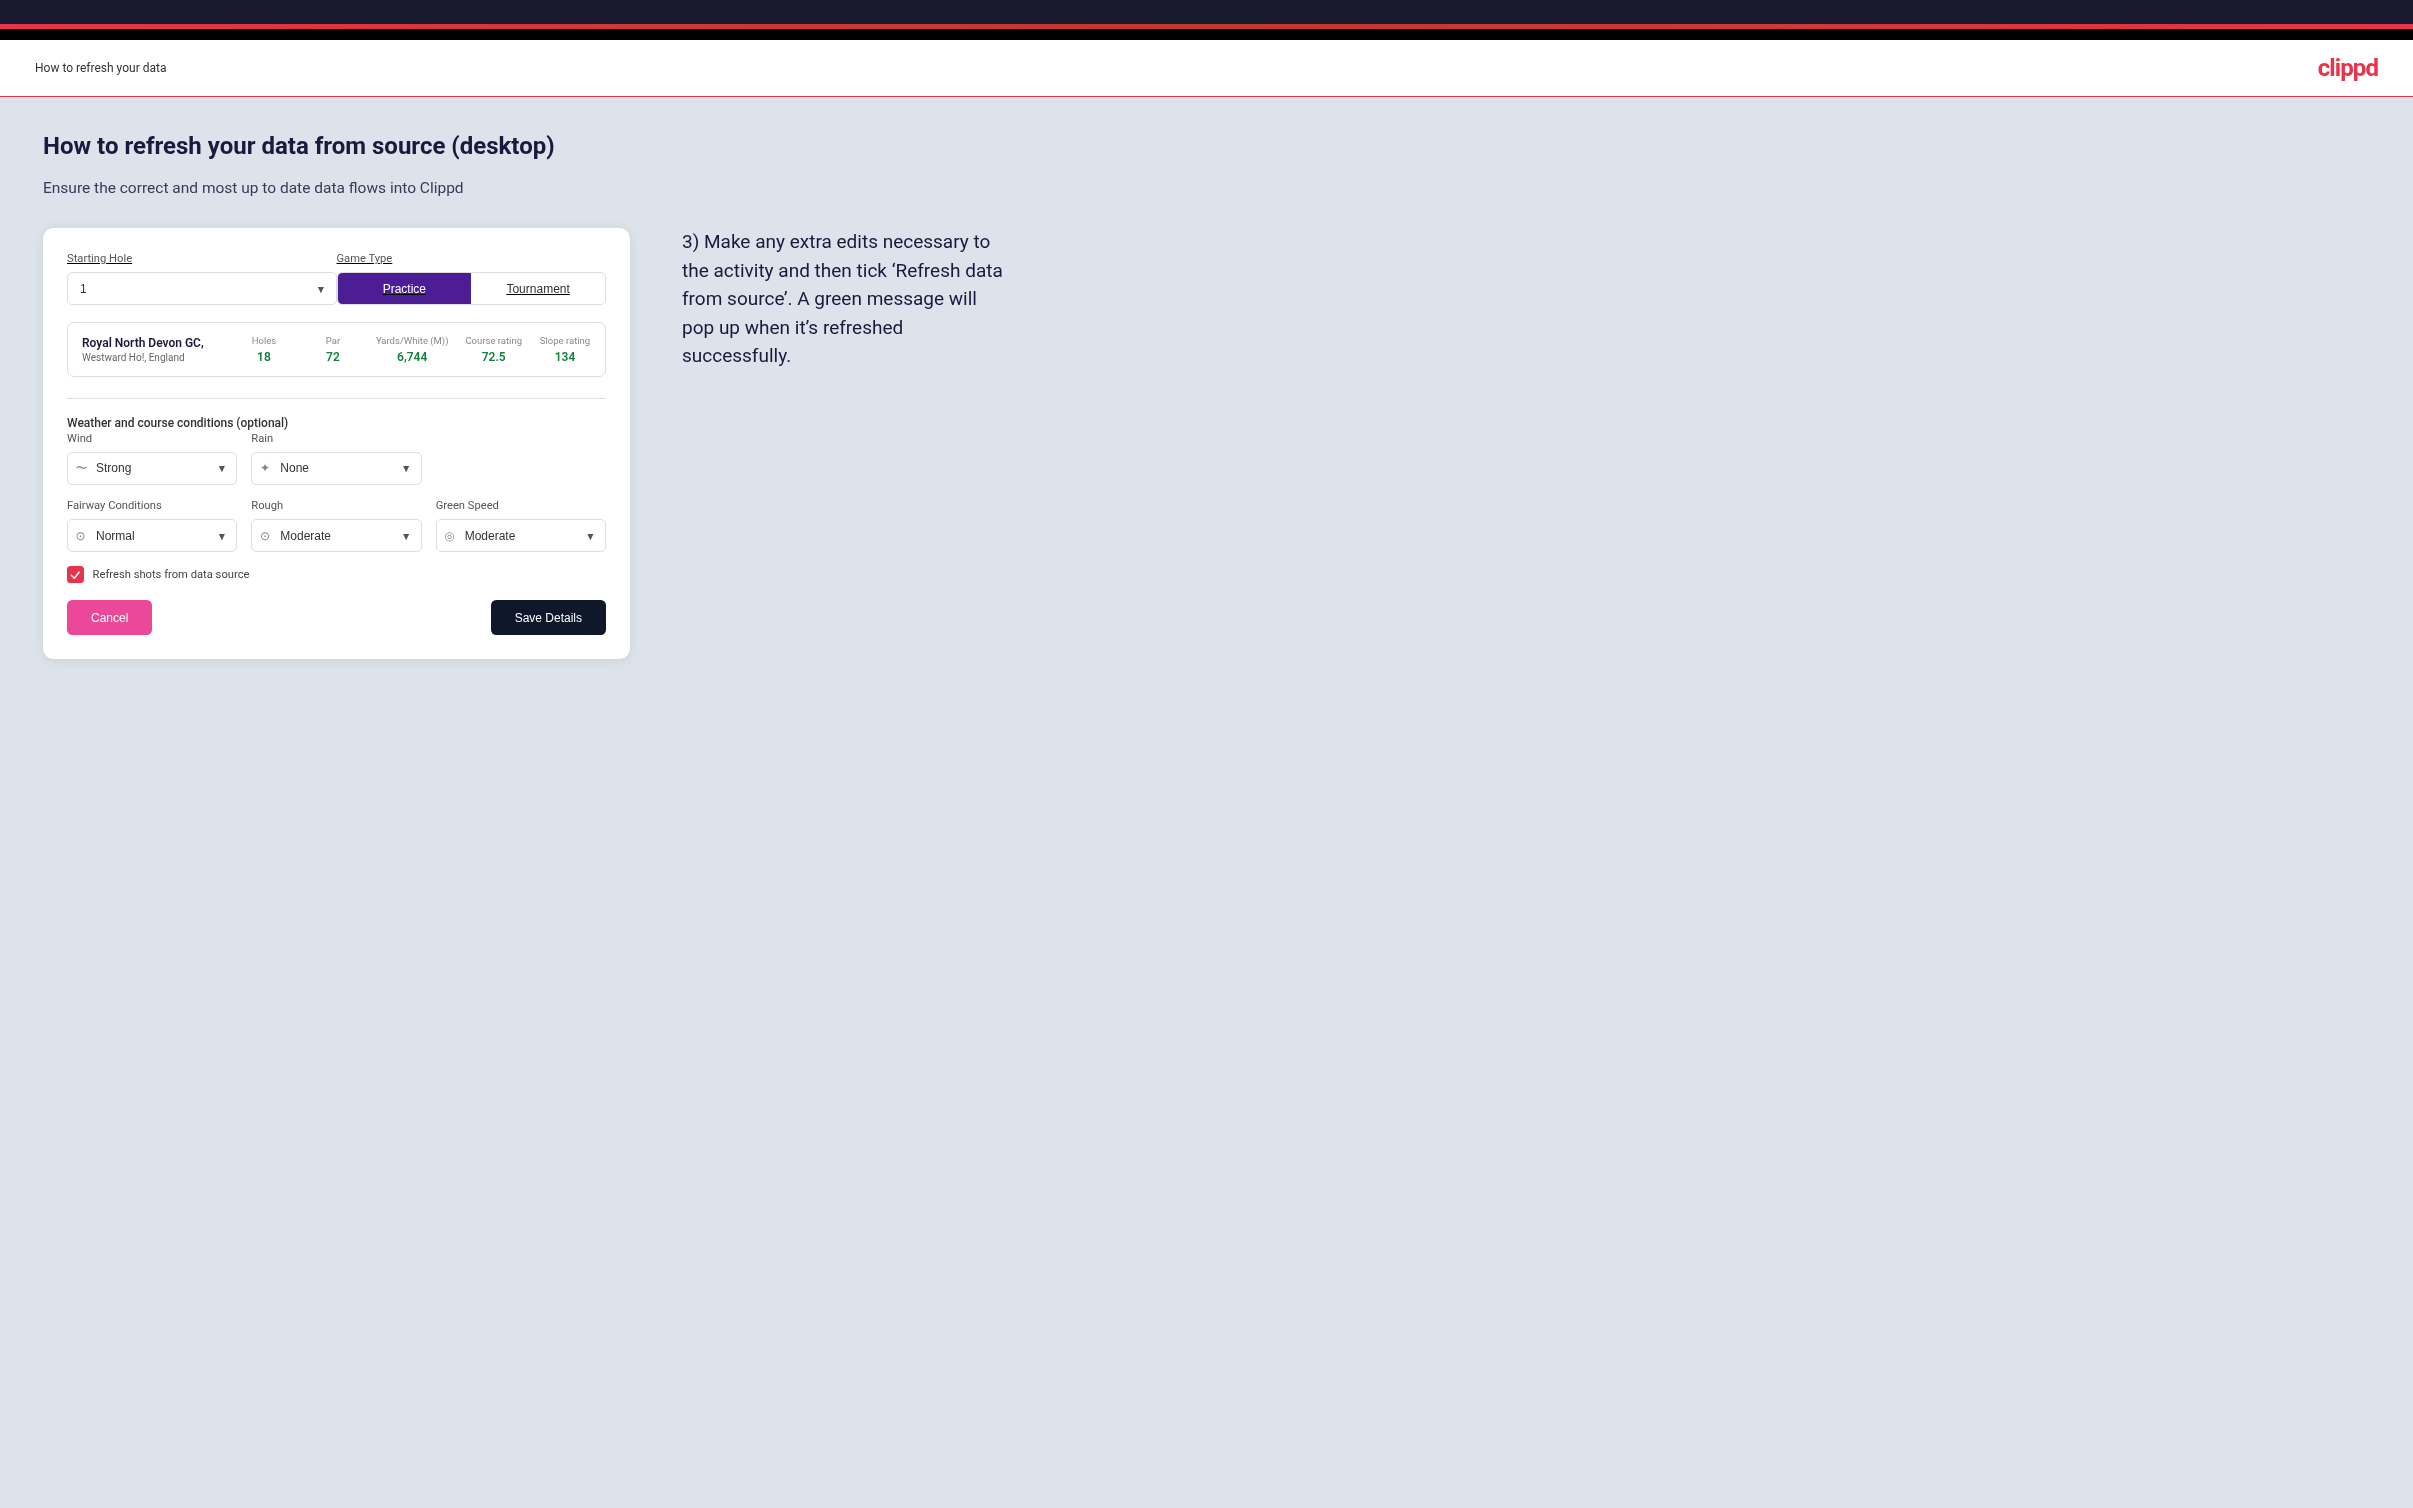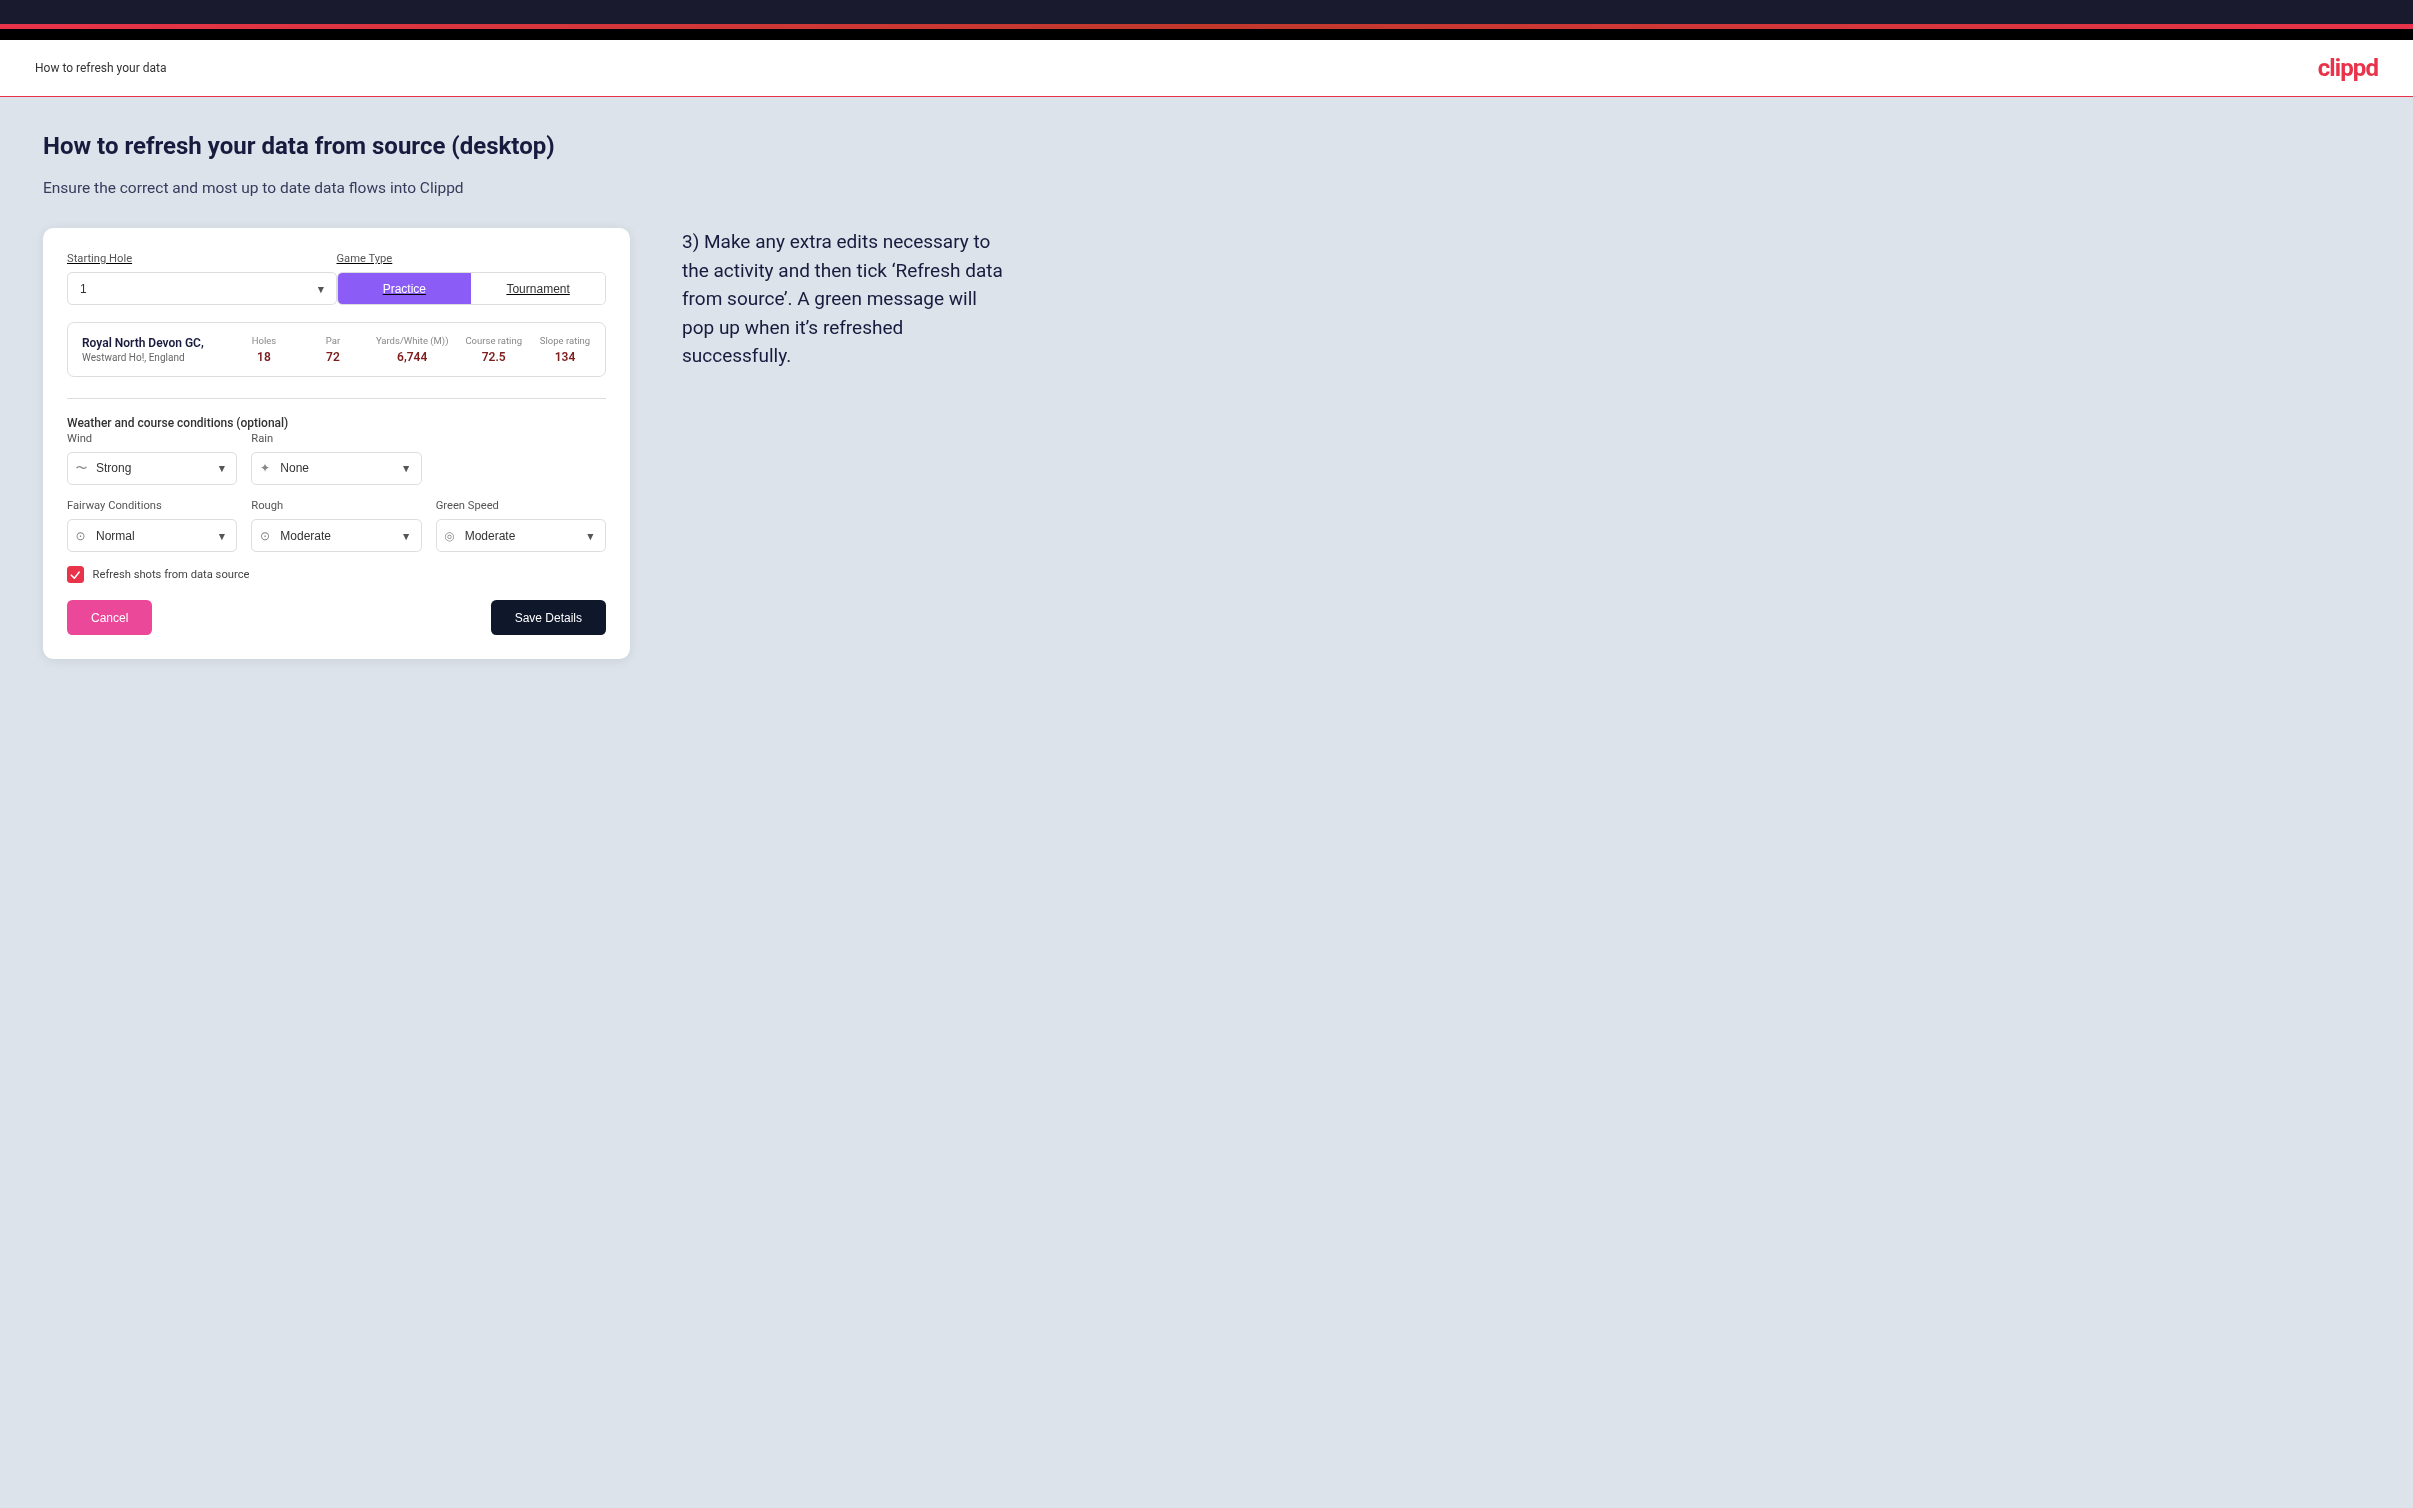--- a/index.html
+++ b/index.html
@@ -133,21 +133,21 @@
     .game-btn {
       flex: 1;
       padding: 8.6px;
       border: none;
       cursor: pointer;
       font-size: 12px;
       font-weight: 500;
     }
 
     .game-btn.active {
-      background: #8b5cf6;
+      background: #4c1d95;
       color: #fff;
     }
 
     .game-btn.inactive {
       background: #fff;
       color: #333;
     }
 
     .course-info-row {
       display: flex;
@@ -182,21 +182,21 @@
 
     .stat-label {
       font-size: 9.5px;
       color: #888;
       margin-bottom: 3.5px;
     }
 
     .stat-value {
       font-size: 12px;
       font-weight: 600;
-      color: #7f1d1d;
+      color: #15803d;
     }
 
     .conditions-heading {
       font-size: 12px;
       color: #333;
       font-weight: 500;
       margin-bottom: 2px;
     }
 
     .conditions-row {

